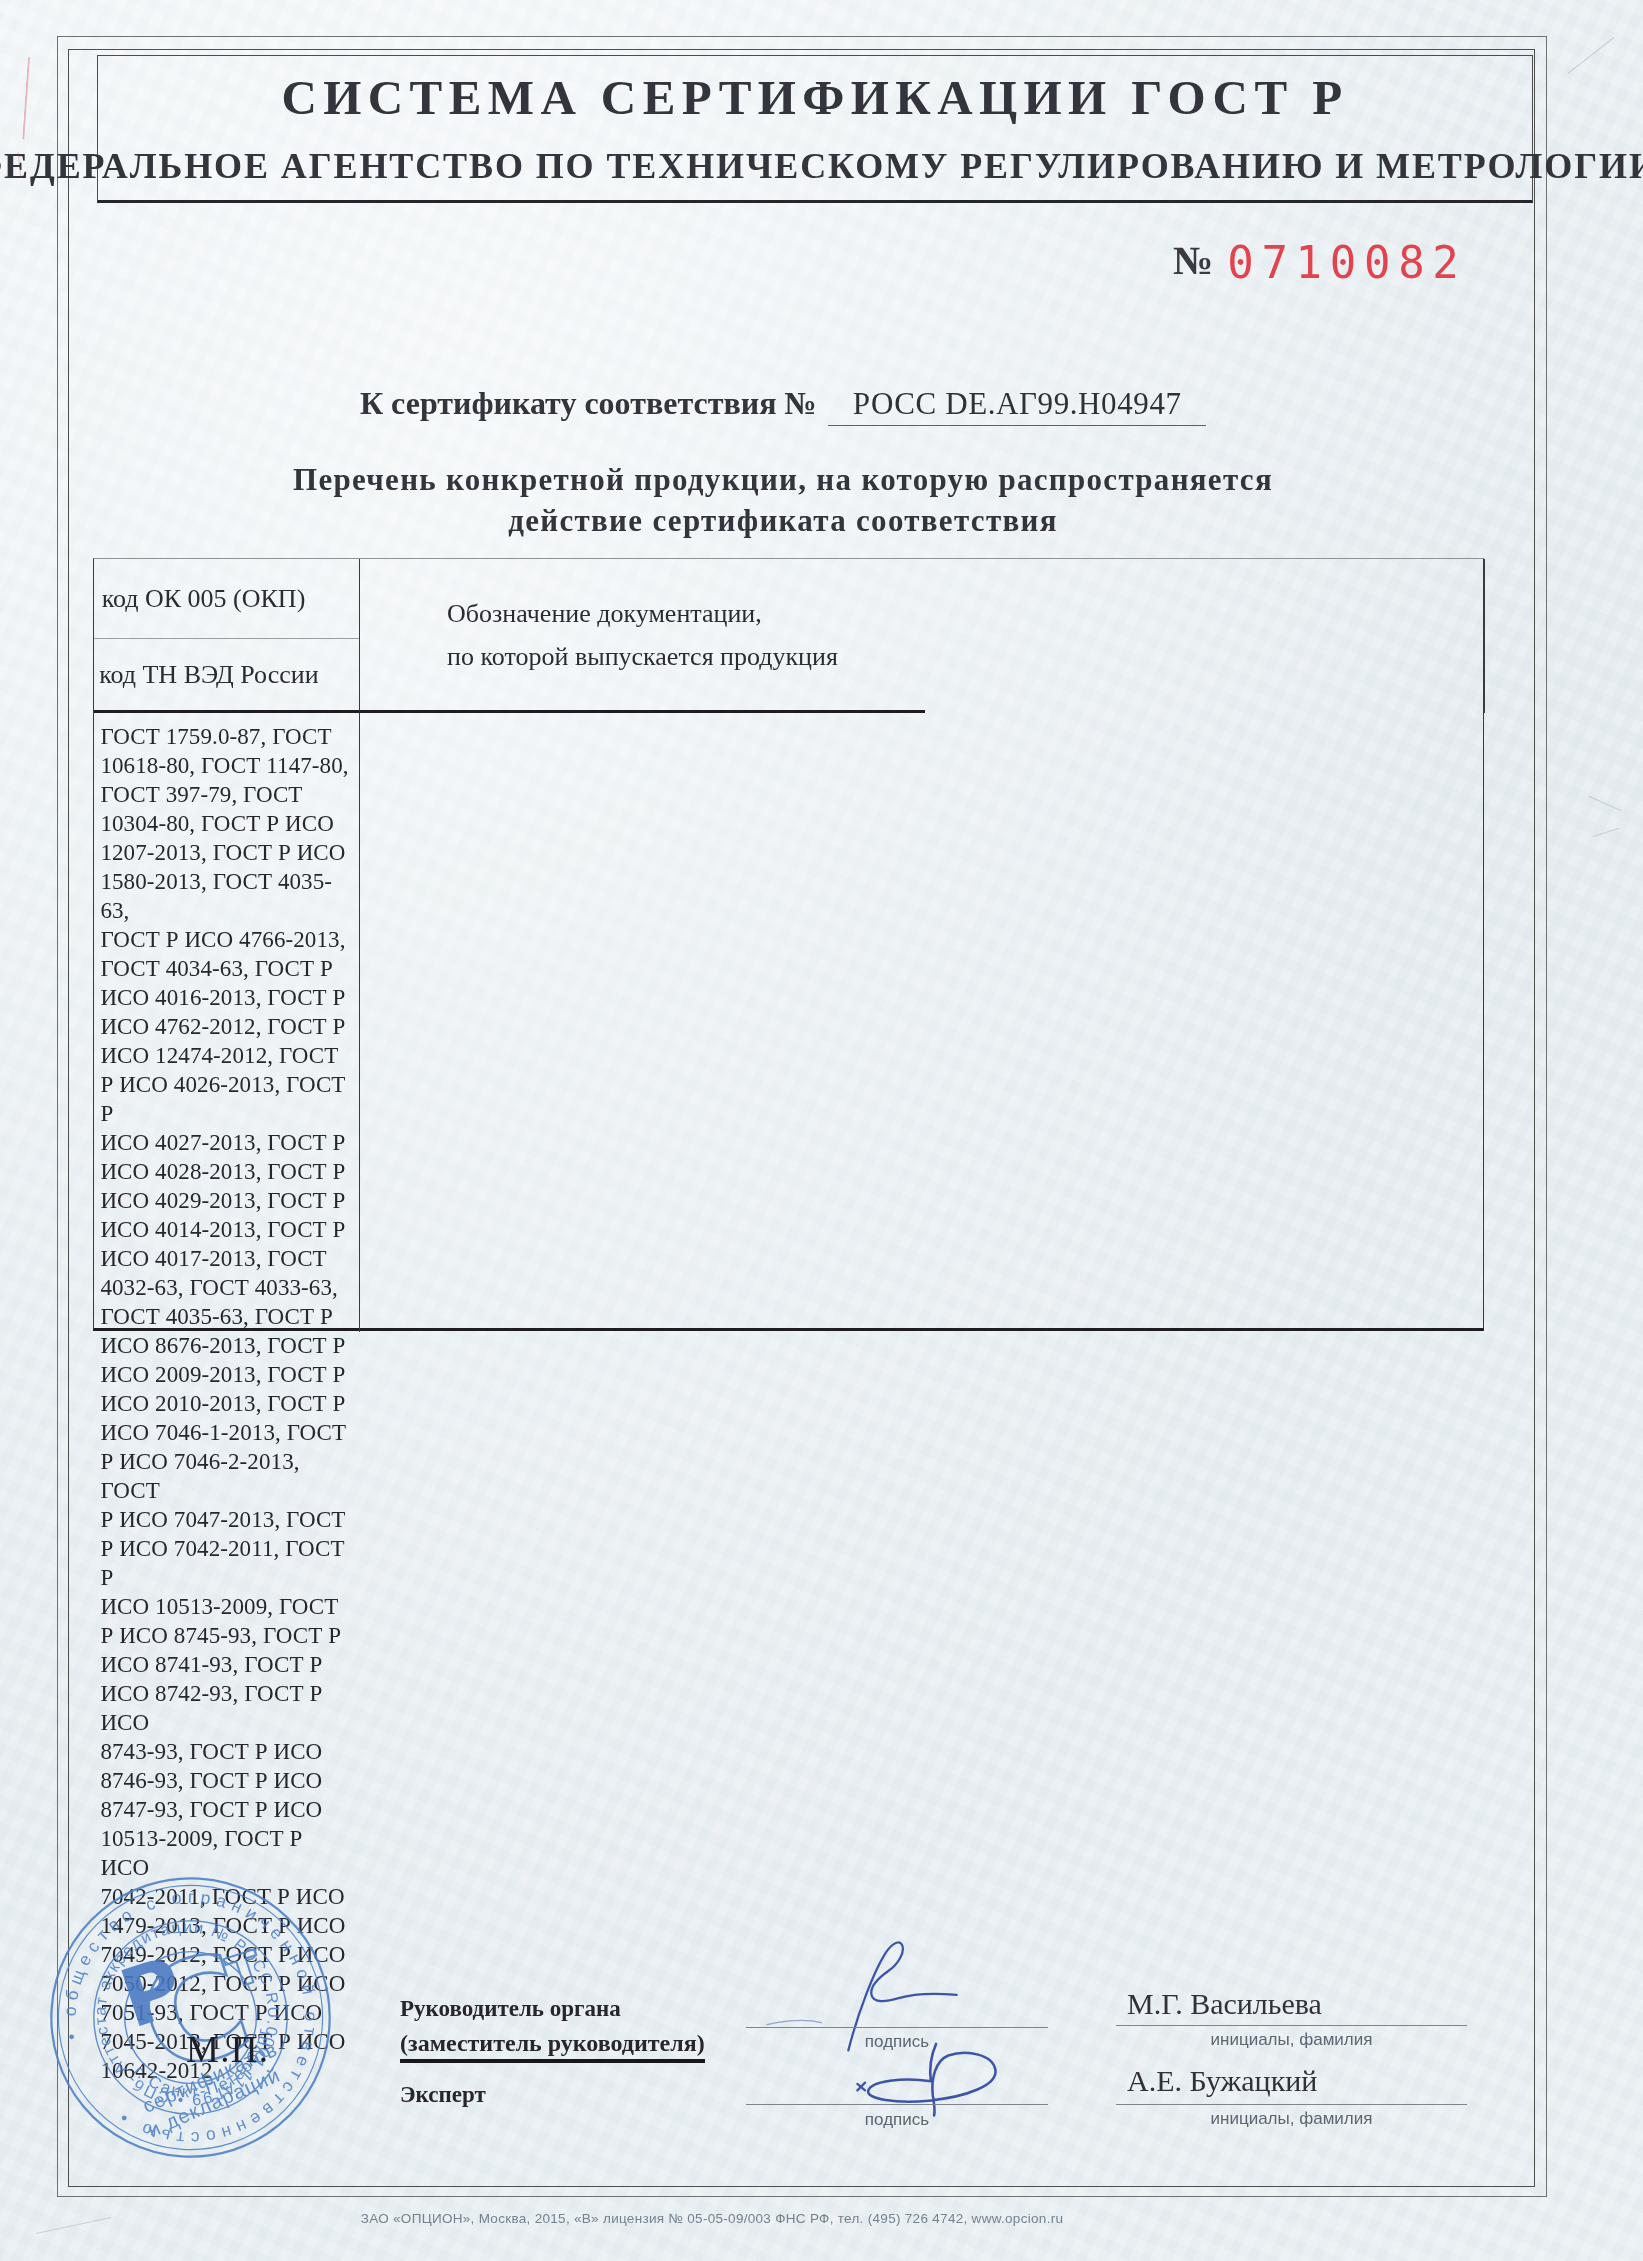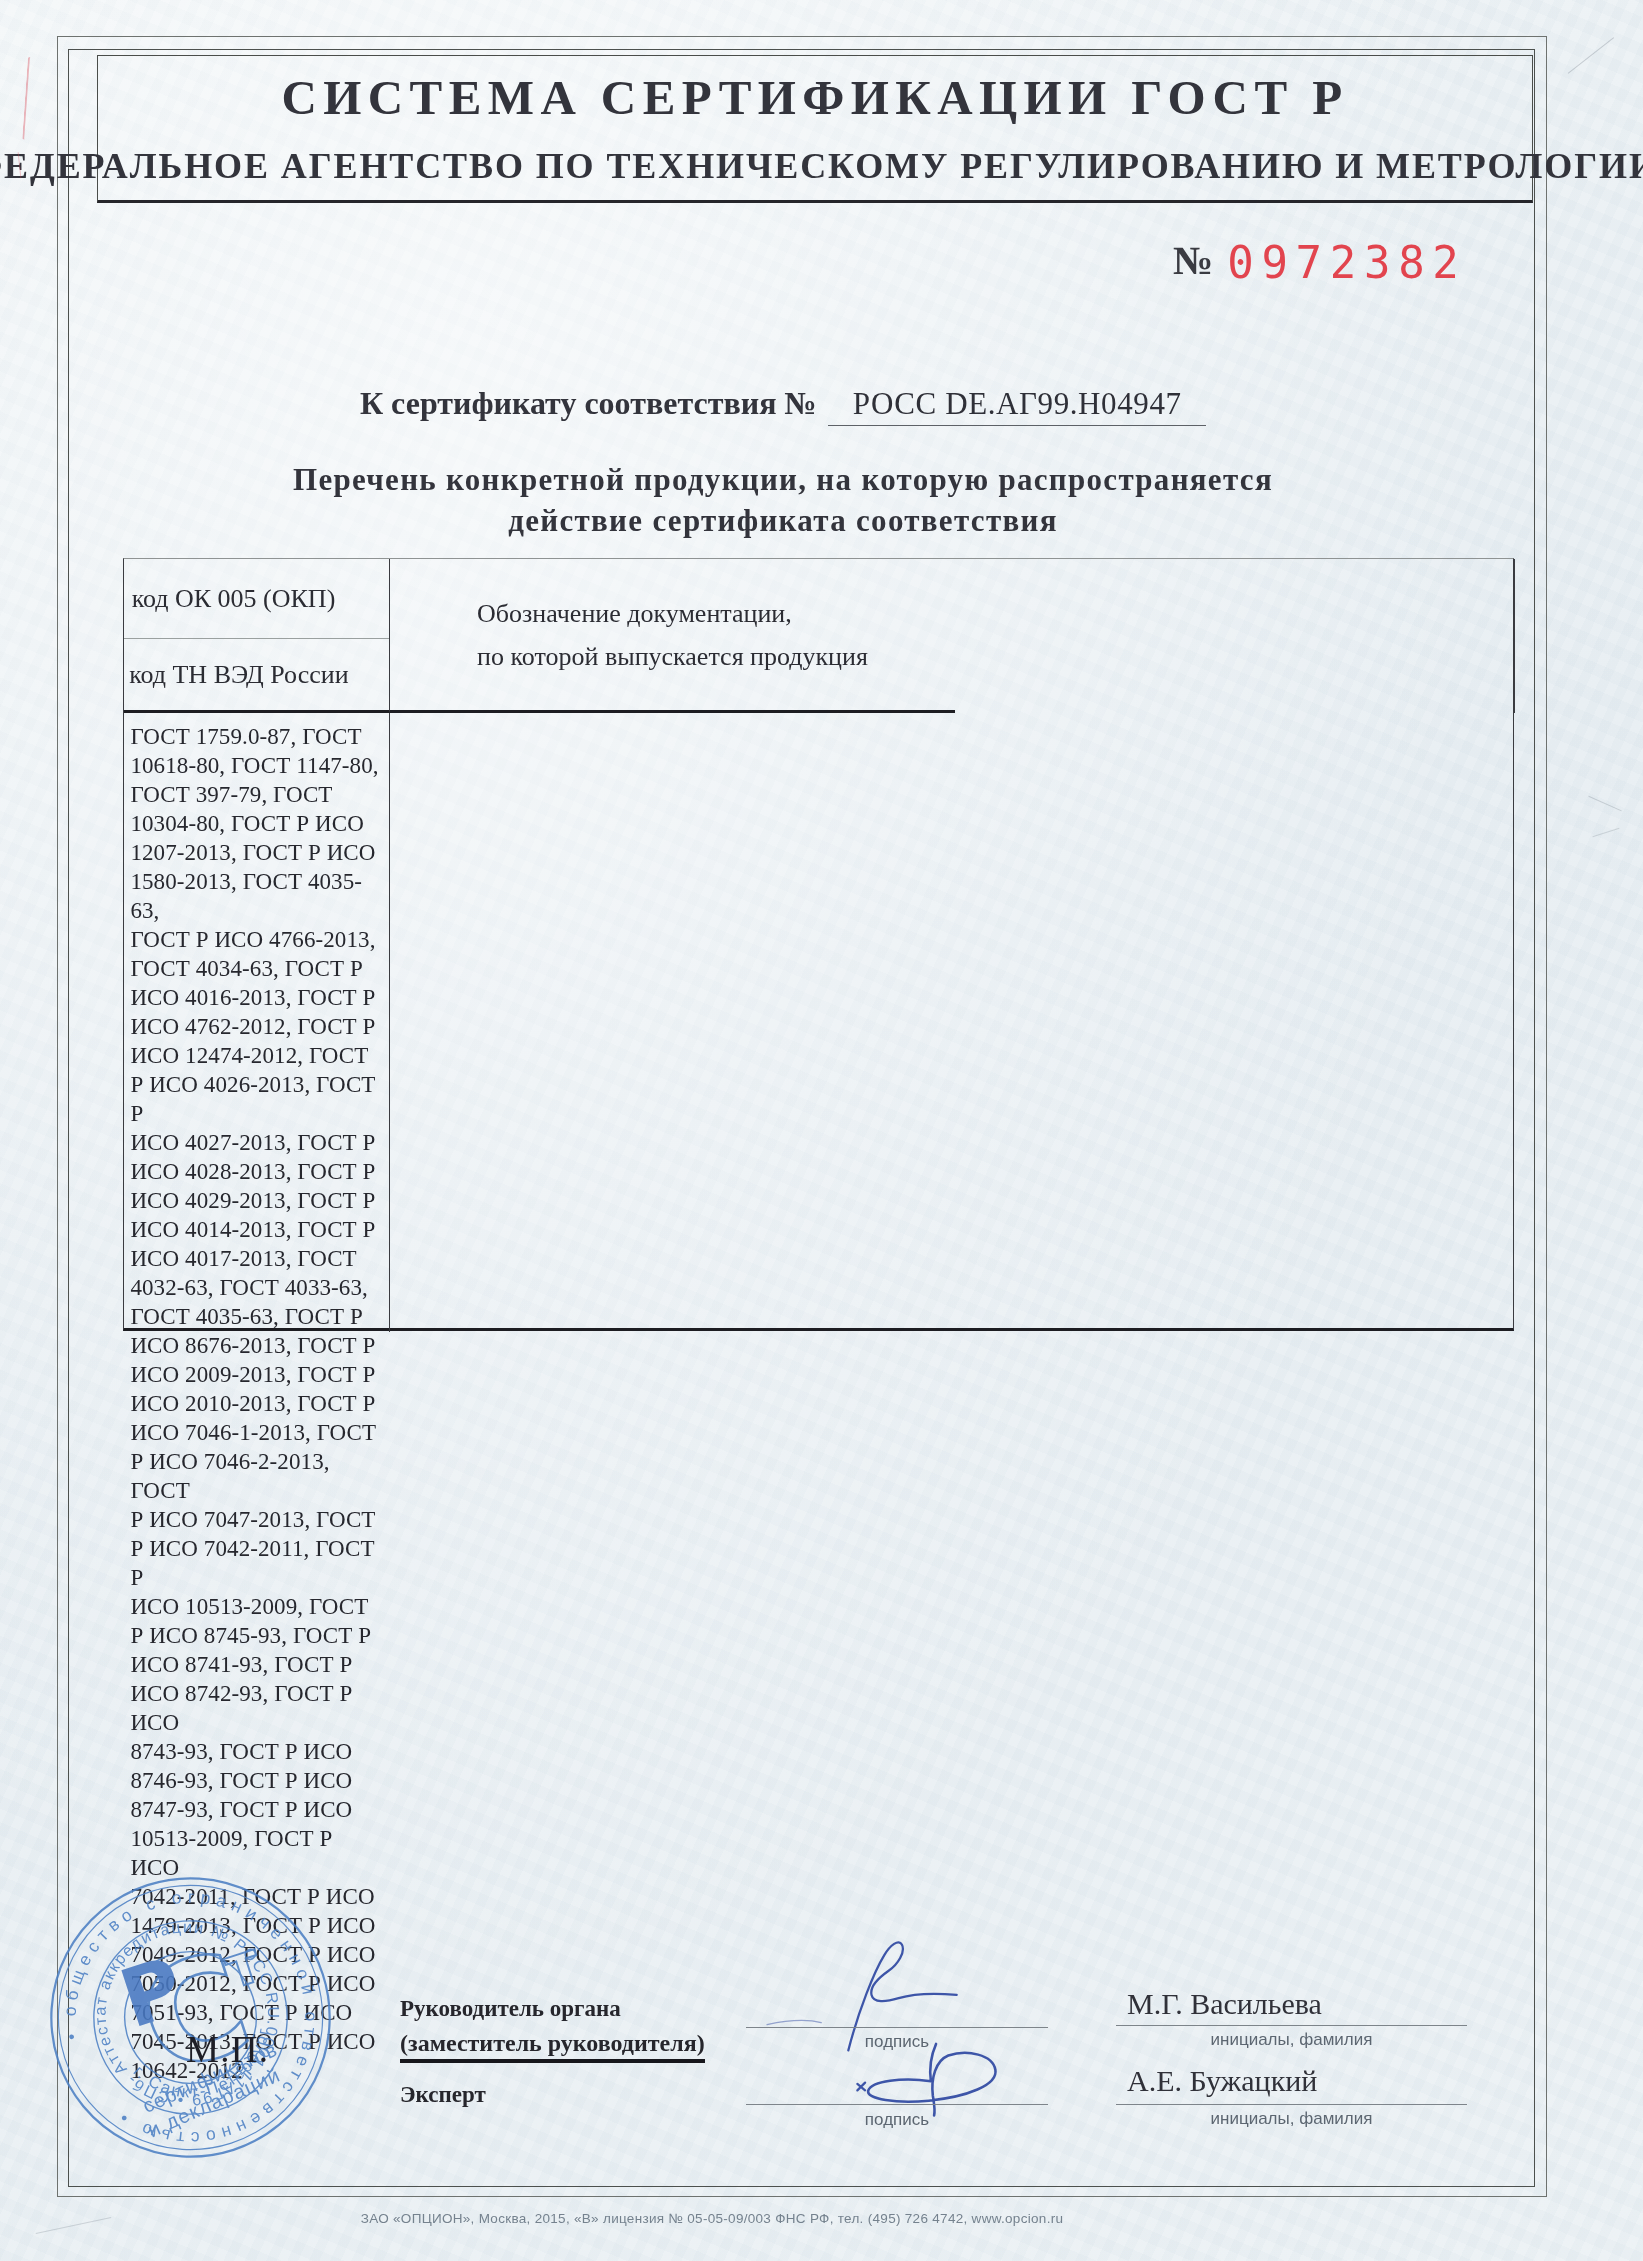--- a/index.html
+++ b/index.html
@@ -43,21 +43,21 @@
     font-weight:normal;font-size:31px;letter-spacing:0.6px;color:#2f3038;
     border-bottom:1.9px solid #5d6167;padding:0 24.5px 3.9px 24.5px;margin-left:11.6px;
   }
   .subtitle{left:97px;top:459px;width:1372px;text-align:center;
     font-size:31px;font-weight:bold;letter-spacing:1.3px;line-height:41px;color:#33343c;}
   
   .product-table{
     left:93px;top:558px;width:1391px;height:773px;box-sizing:border-box;
     display:grid;grid-template-columns:266px 565px 560px;grid-template-rows:154px 619px;
     border-top:1.3px solid #8f9393;border-left:1.3px solid #3a3b40;
-    border-right:1.3px solid #3a3b40;border-bottom:3.2px solid #1d1d22;margin-left:30px;
+    border-right:1.3px solid #3a3b40;border-bottom:3.2px solid #1d1d22;
   }
   .th{box-sizing:border-box;font-size:26px;color:#2b2c33;}
   .th-col1{display:flex;flex-direction:column;border-right:1.3px solid #3a3b40;border-bottom:3.2px solid #1d1d22;}
   .th-col1 .sub-top{flex:0 0 80px;display:flex;align-items:center;padding-left:7.7px;
     border-bottom:1.3px solid #9aa09f;box-sizing:border-box;}
   .th-col1 .sub-bottom{flex:1;display:flex;align-items:center;padding-left:5.2px;}
   .th-col2{border-right:1.3px solid #3a3b40;border-bottom:3.2px solid #1d1d22;
     display:flex;flex-direction:column;justify-content:center;align-items:center;
     text-align:center;line-height:43px;white-space:pre-line;}
   .th-col3{border-bottom:3.2px solid #1d1d22;
@@ -112,21 +112,21 @@
 
   <div class="abs frame-outer"></div>
   <div class="abs frame-inner"></div>
 
   <div class="abs header-box">
     <div class="title-1">СИСТЕМА СЕРТИФИКАЦИИ ГОСТ Р</div>
     <div class="title-2">ФЕДЕРАЛЬНОЕ АГЕНТСТВО ПО ТЕХНИЧЕСКОМУ РЕГУЛИРОВАНИЮ И МЕТРОЛОГИИ</div>
   </div>
 
   <div class="abs blank-number">
-    <span class="num-sign">№</span><span class="num-digits">0972382</span>
+    <span class="num-sign">№</span><span class="num-digits">0710082</span>
   </div>
 
 
   <div class="abs cert-ref">
     <span>К сертификату соответствия №</span><span class="ref-value">РОСС DE.АГ99.Н04947</span>
   </div>
 
   <div class="abs subtitle">
     <div>Перечень конкретной продукции,  на которую распространяется</div>
     <div>действие сертификата соответствия</div>

